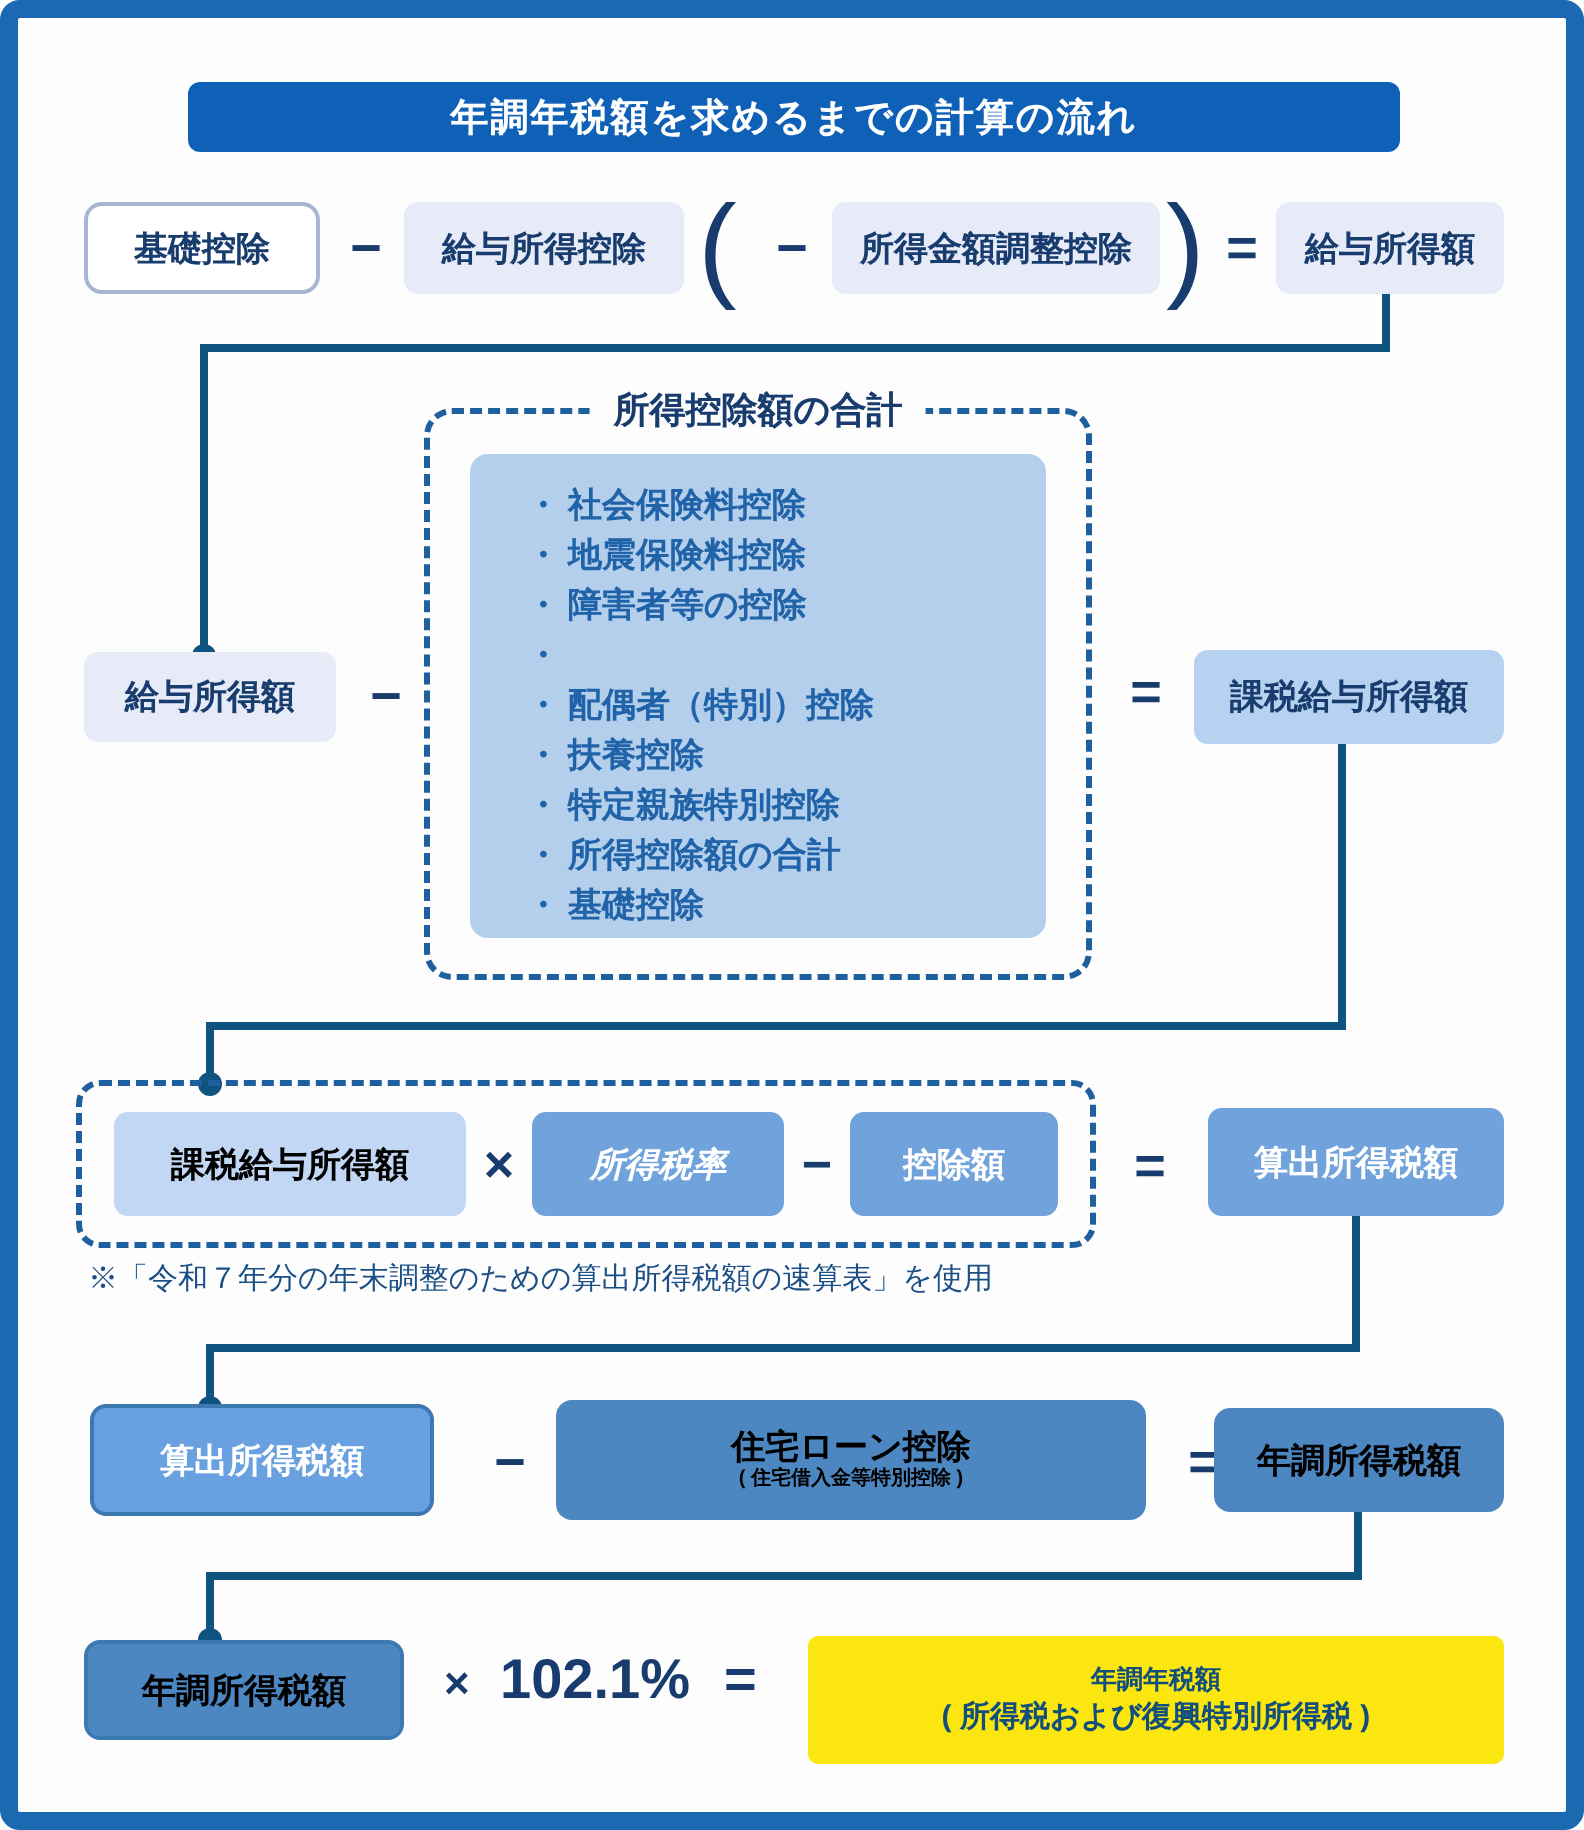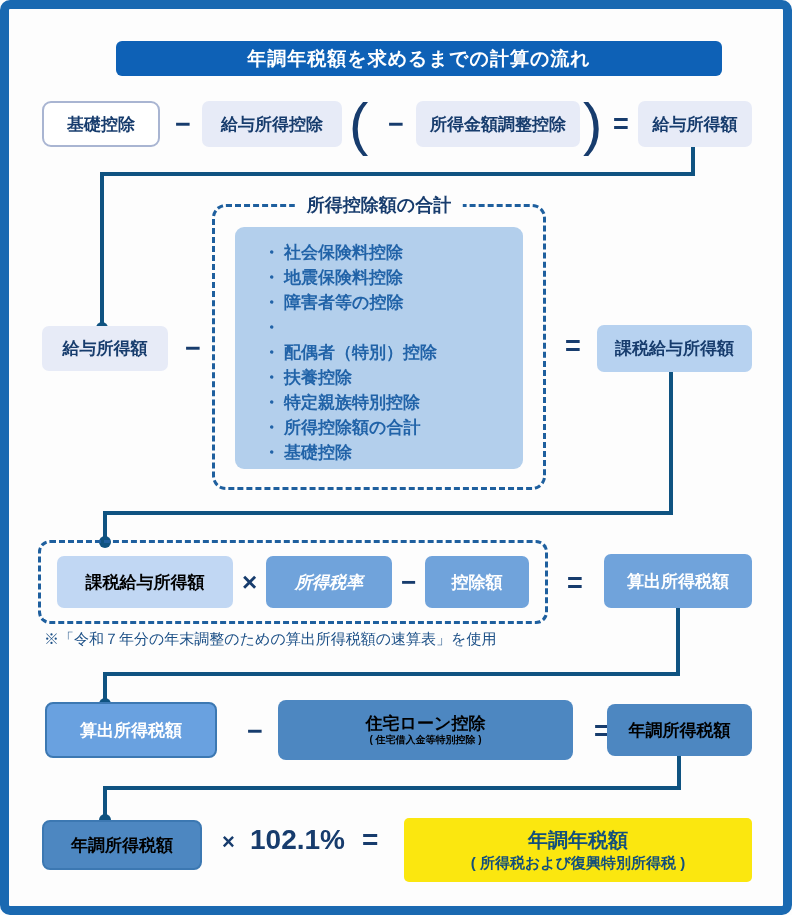--- a/index.html
+++ b/index.html
@@ -9,21 +9,21 @@
     --yellow:#fbe70f; --listtext:#2163a8; --notetext:#1b4f86; --yellowtext:#134f7c;
     --dash:#1e5f9e;
   }
   *{margin:0;padding:0;box-sizing:border-box;}
   body{background:#fff;}
   .page{position:relative;width:792px;height:915px;background:#fdfdfd;
         font-family:"Liberation Sans",sans-serif;overflow:hidden;}
   .frame{position:absolute;inset:0;border:9px solid var(--frame);border-radius:10px;}
   .titlebar{position:absolute;left:94px;top:41px;width:606px;height:35px;background:var(--titlebar);
         border-radius:6px;display:flex;align-items:center;justify-content:center;
-        color:#fff;font-weight:bold;font-size:19px;letter-spacing:1px;margin-left:22px;}
+        color:#fff;font-weight:bold;font-size:19px;letter-spacing:1px;}
   .box{position:absolute;display:flex;align-items:center;justify-content:center;
         font-weight:bold;font-size:17px;color:var(--navy);border-radius:7px;text-align:center;}
   .white{background:#fff;border:2px solid #a9b5d2;border-radius:9px;}
   .light{background:var(--lightbox);}
   .mlight{background:var(--midlight);}
   .mlight2{background:var(--midlight2);}
   .mid{background:var(--midbox);color:#fff;}
   .steel{background:var(--steelbox);color:#000000;border-radius:8px;}
   .steel-b{border:2px solid var(--steelborder);}
   .op{position:absolute;font-weight:bold;font-size:27px;color:var(--navy);text-align:center;width:34px;}
@@ -42,21 +42,21 @@
   .fbox{position:static;display:flex;align-items:center;justify-content:center;height:52px;
         font-weight:bold;font-size:17px;border-radius:7px;}
   .fop{font-weight:bold;font-size:26px;color:var(--navy);}
   .two-line{flex-direction:column;line-height:1.25;}
   .sub{font-size:10px;font-weight:bold;}
   .note{position:absolute;left:44px;top:630px;font-size:15px;color:var(--notetext);}
   .bigrate{position:absolute;font-weight:bold;color:var(--navy);font-size:28px;}
   .yellowbox{position:absolute;left:404px;top:818px;width:348px;height:64px;background:var(--yellow);
         border-radius:5px;display:flex;flex-direction:column;align-items:center;justify-content:center;
         color:var(--yellowtext);line-height:1.3;}
-  .yellowbox .l1{font-weight:bold;font-size:20px;}
+  .yellowbox .l1{font-weight:bold;font-size:13px;}
   .yellowbox .l2{font-weight:bold;font-size:15px;}
 </style>
 </head>
 <body>
 
 <div class="page">
   <div class="frame"></div>
 
   <div class="titlebar">年調年税額を求めるまでの計算の流れ</div>
 

